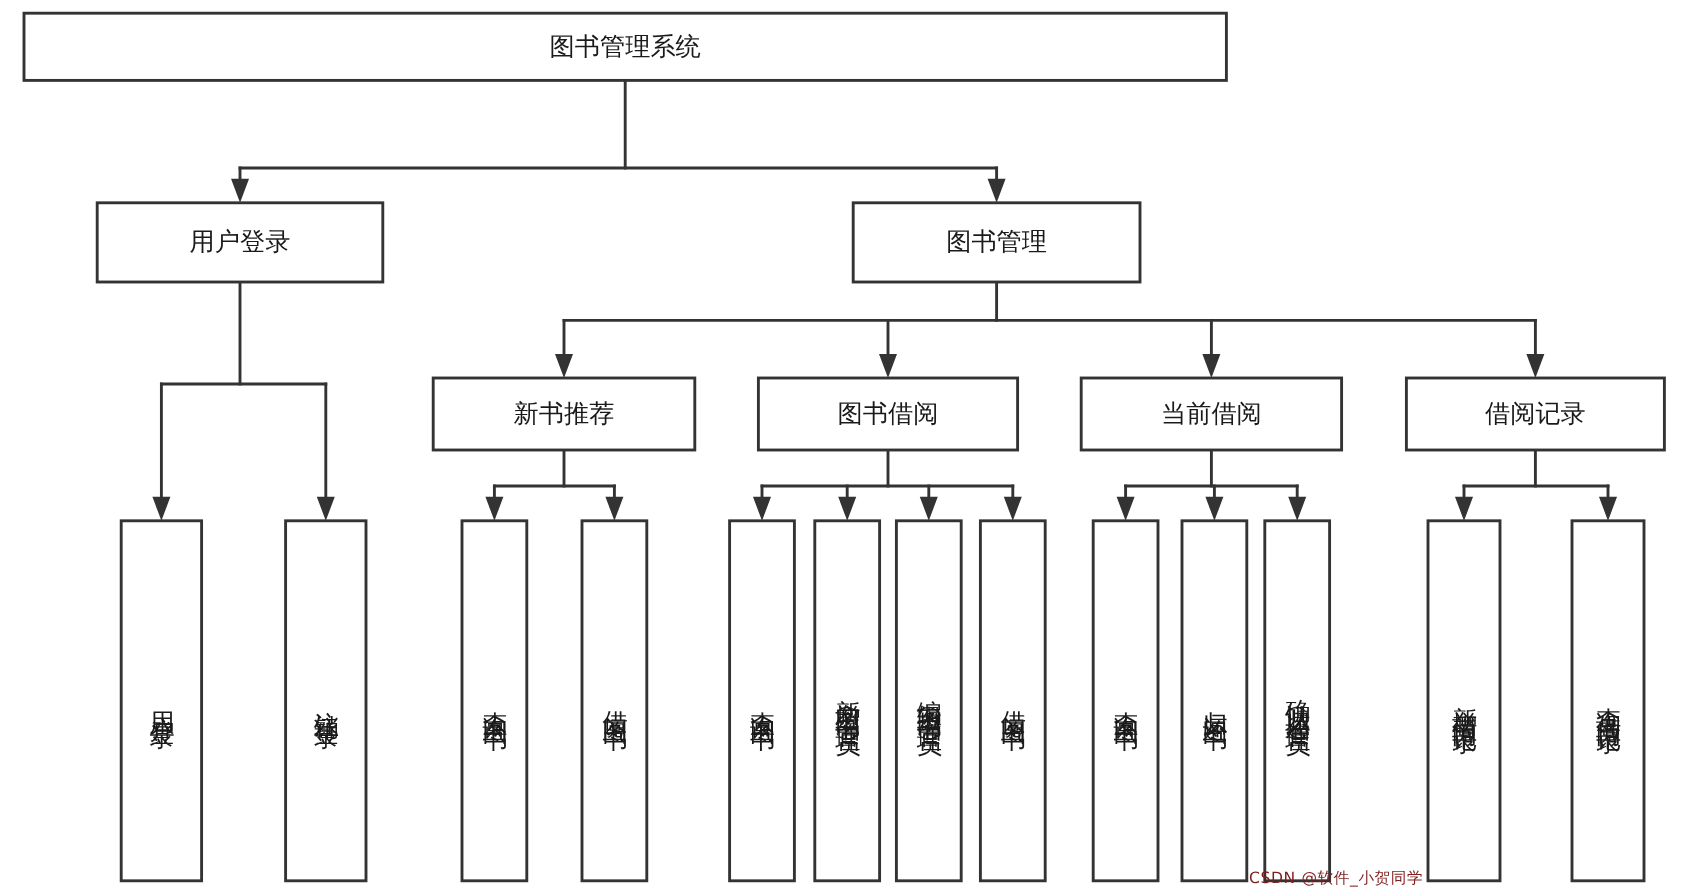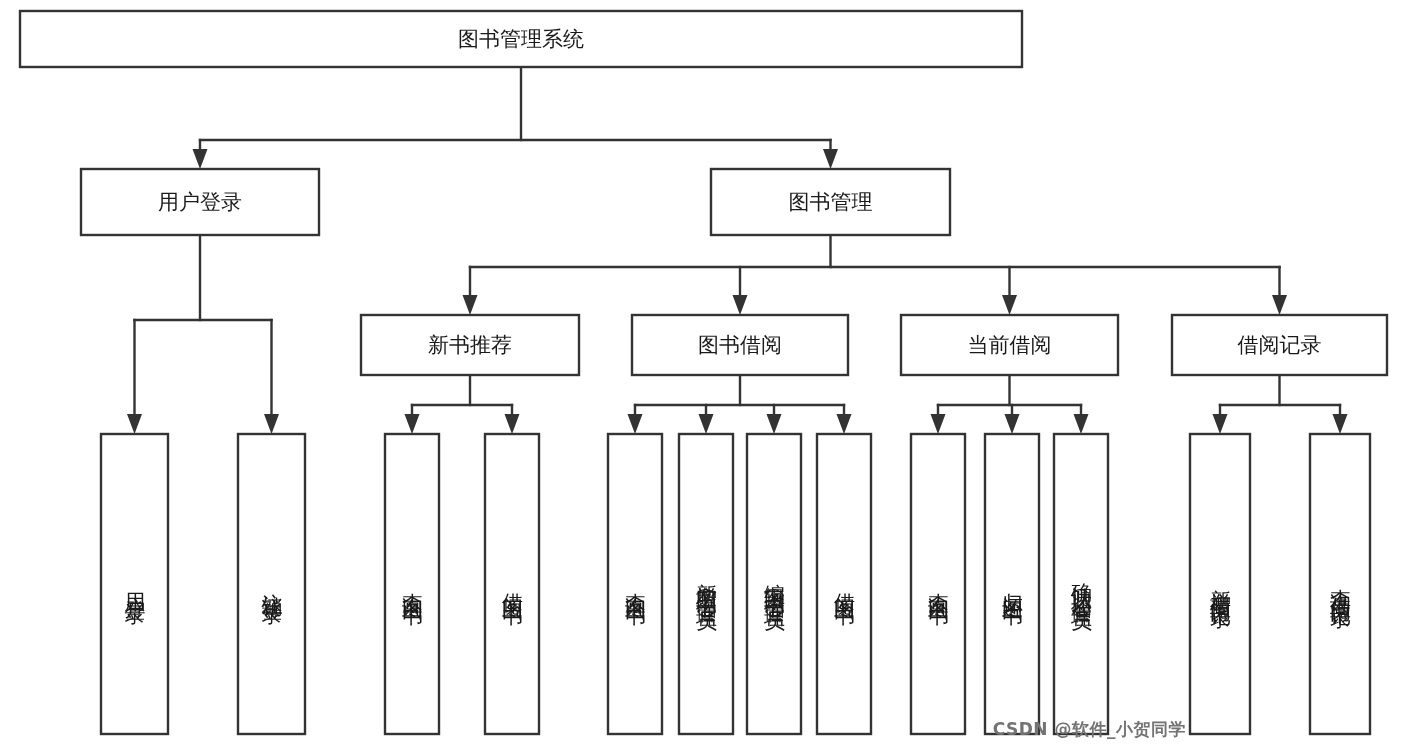--- a/index.html
+++ b/index.html
@@ -71,25 +71,24 @@
     color: #1a1a1a;
     letter-spacing: 4px;
     white-space: nowrap;
     text-align: center;
   }
   .watermark {
     position: absolute;
     right: 12px;
     bottom: 6px;
     font-family: "DejaVu Sans", "Liberation Sans", sans-serif;
-    font-size: 17px;
-    color: #737373;
+    font-size: 13px;
+    color: #7f1d1d;
     white-space: nowrap;
     letter-spacing: 0.5px;
-    font-weight: bold;
   }
 </style>
 </head>
 <body>
 
 <div id="diagram-root">
 
   <svg id="diagram-svg" viewBox="0 0 1405 747">
     <defs></defs>
     <g id="connectors-layer">

